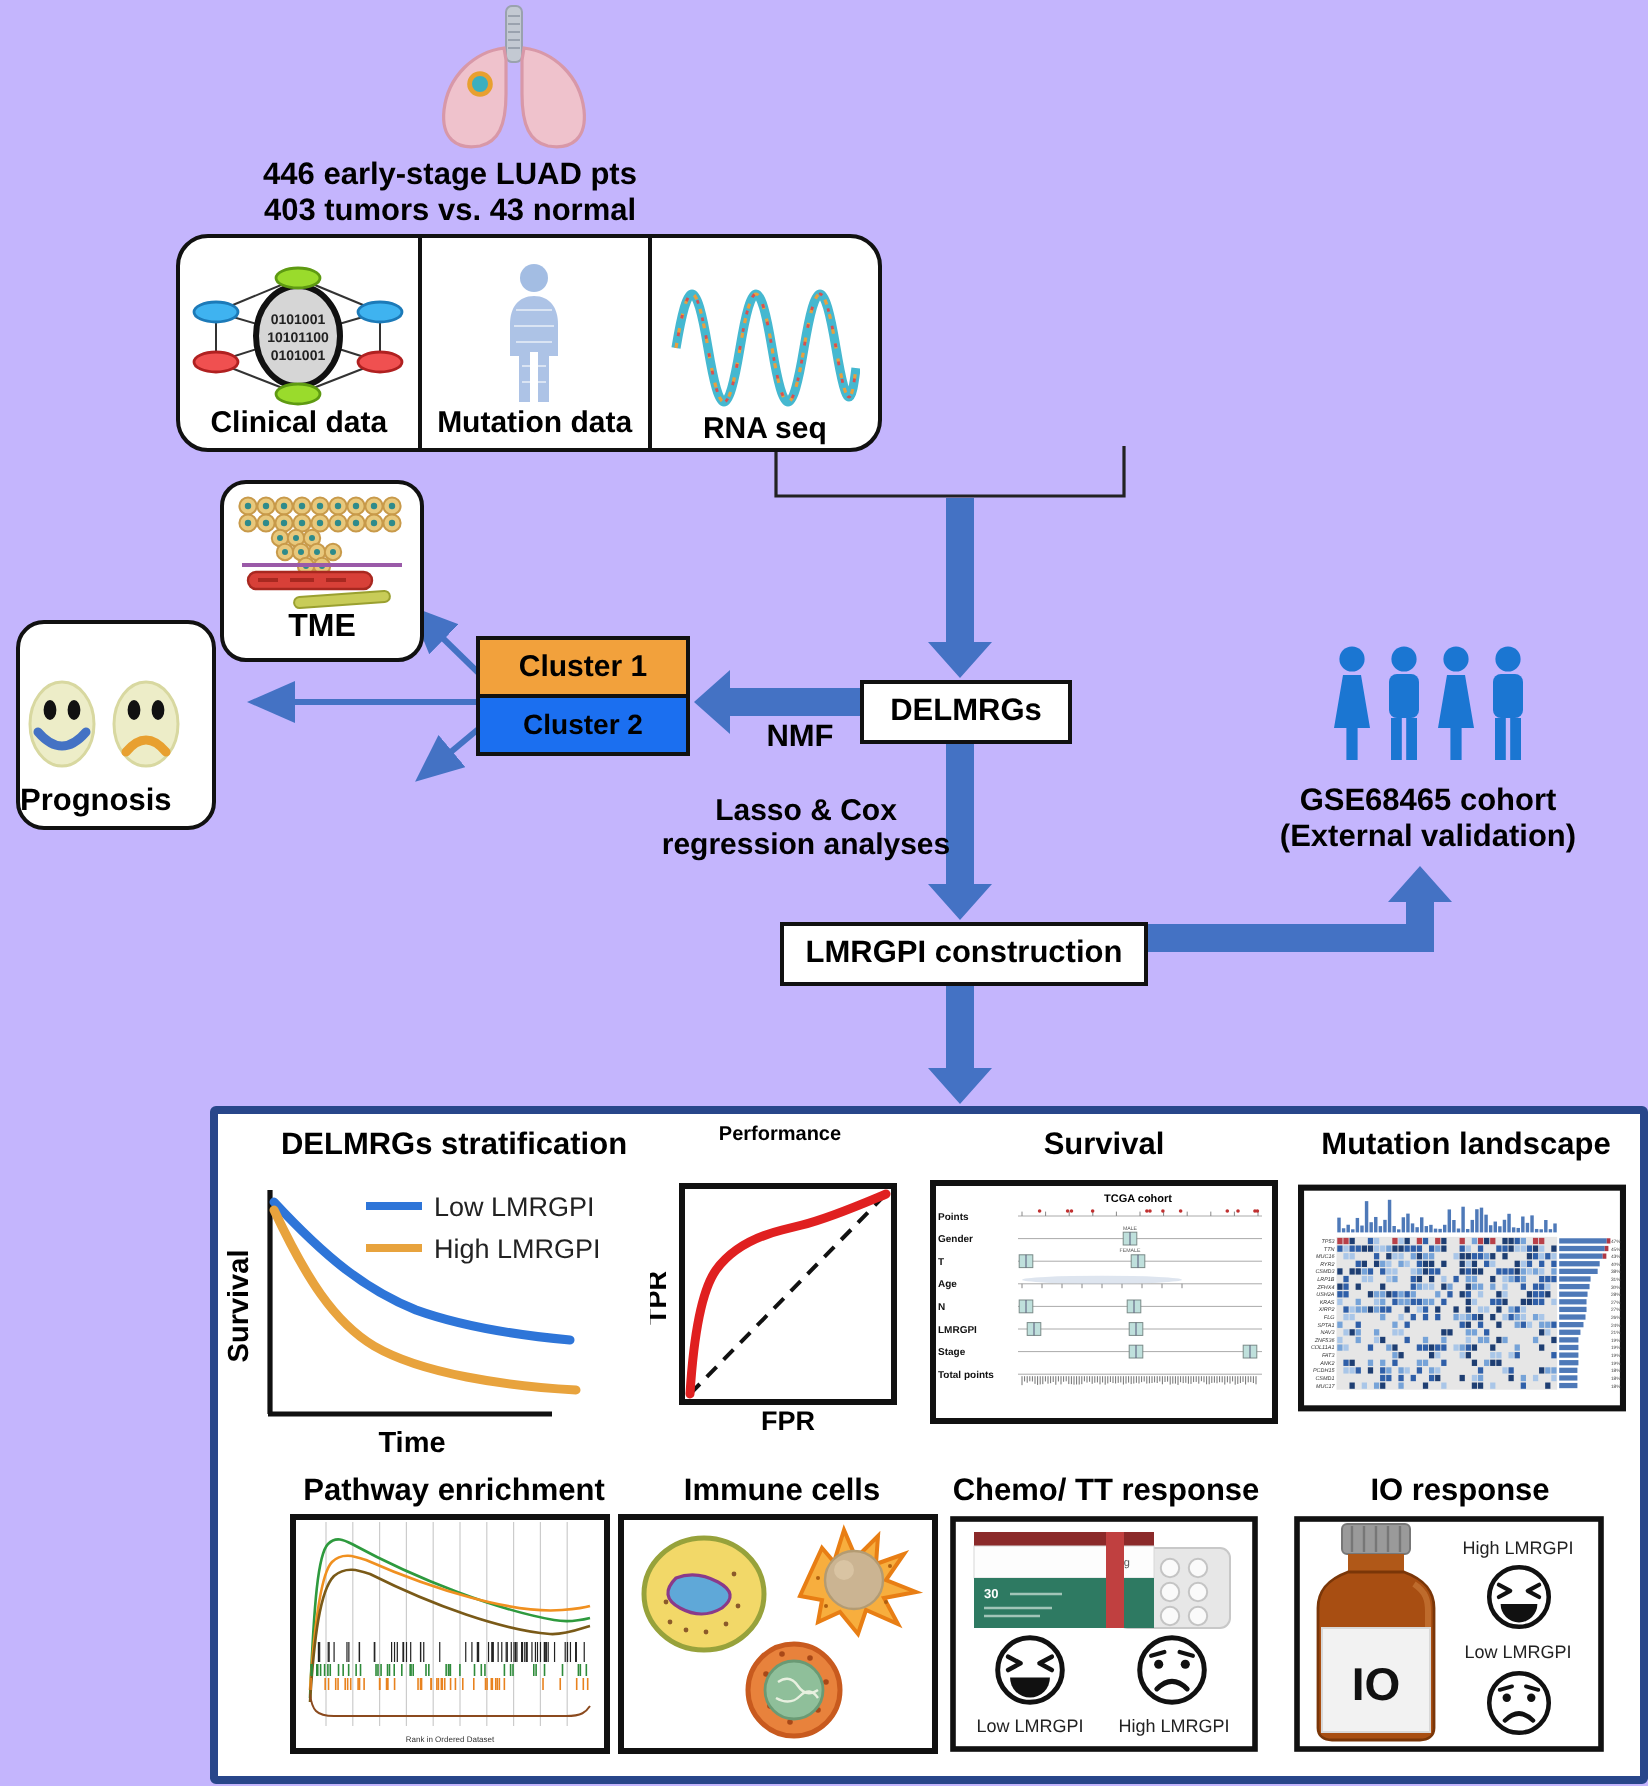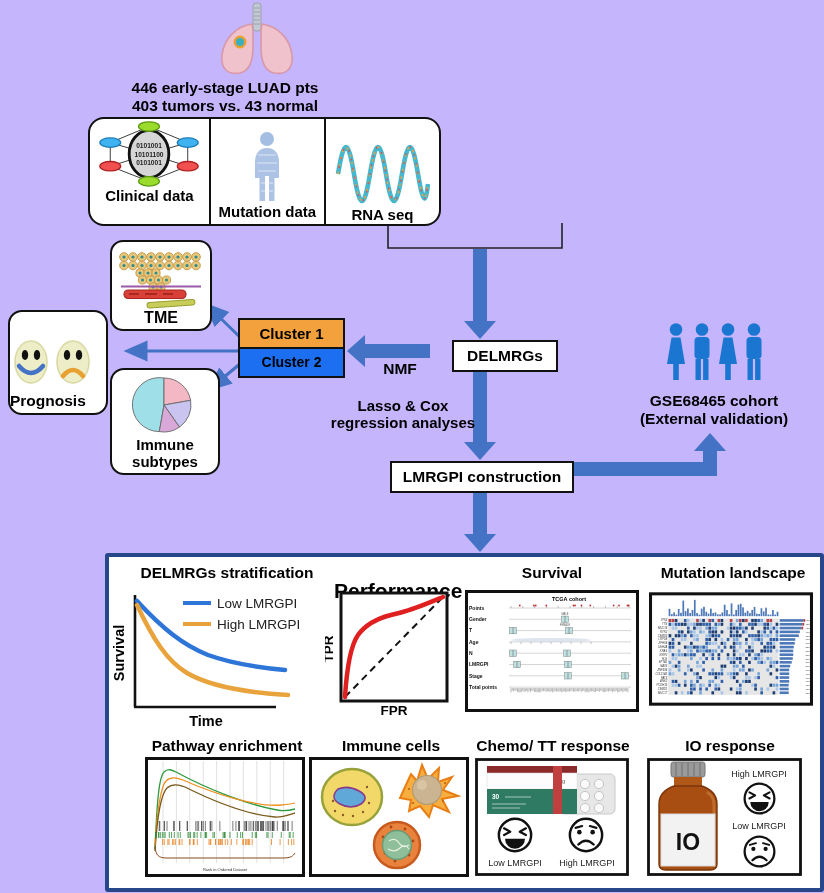--- a/index.html
+++ b/index.html
@@ -40,21 +40,21 @@
     <path d="M47,6 h6 M47,10 h6 M47,14 h6 M47,18 h6 M47,22 h6" stroke="#9AA2AE" stroke-width="1"></path>
     <path d="M45,22 C30,24 17,36 15,53 C13.5,67 21,73 33,71 C42,69 46,61 46,45 L46,28 Z" fill="#EFC2CC" stroke="#D898A8" stroke-width="1.6"></path>
     <path d="M55,22 C70,24 83,36 85,53 C86.5,67 79,73 67,71 C58,69 54,61 54,45 L54,28 Z" fill="#EFC2CC" stroke="#D898A8" stroke-width="1.6"></path>
     <circle cx="33" cy="40" r="5.2" fill="#3AAFC0" stroke="#E8A030" stroke-width="2.4"></circle>
   </svg>
 
   <div class="t" style="left:95px;top:79px;width:260px;font-size:15.5px">446 early-stage LUAD pts</div>
   <div class="t" style="left:95px;top:97px;width:260px;font-size:15.5px">403 tumors vs. 43 normal</div>
 
   <div class="box rbox z2" style="left:88px;top:117px;width:349px;height:105px;display:flex">
-    <div style="flex:1.05;border-right:2px solid #111;display:flex;flex-direction:column;align-items:center;justify-content:flex-end;padding-bottom:20px">
+    <div style="flex:1.05;border-right:2px solid #111;display:flex;flex-direction:column;align-items:center;justify-content:flex-end;padding-bottom:4px">
       <svg width="108" height="72" viewBox="0 0 108 72">
         <g stroke="#333" stroke-width="1">
           <line x1="54" y1="8" x2="13" y2="25"></line>
             <line x1="54" y1="8" x2="95" y2="25"></line>
           <line x1="13" y1="25" x2="13" y2="50"></line>
             <line x1="95" y1="25" x2="95" y2="50"></line>
           <line x1="13" y1="50" x2="54" y2="66"></line>
             <line x1="95" y1="50" x2="54" y2="66"></line>
           <line x1="13" y1="25" x2="54" y2="37"></line>
             <line x1="95" y1="25" x2="54" y2="37"></line>
@@ -86,21 +86,21 @@
       <svg width="96" height="62" viewBox="0 0 96 62">
         <path d="M4,30 C10,-6 14,-6 20,30 S30,66 36,30 S46,-6 52,30 S62,66 68,30 S78,-6 84,30 S92,56 94,40" fill="none" stroke="#45B8D0" stroke-width="4.6"></path>
         <path d="M4,30 C10,-6 14,-6 20,30 S30,66 36,30 S46,-6 52,30 S62,66 68,30 S78,-6 84,30 S92,56 94,40" fill="none" stroke="#E8A040" stroke-width="1.6" stroke-dasharray="2.5,5"></path>
         <path d="M4,30 C10,-6 14,-6 20,30 S30,66 36,30 S46,-6 52,30 S62,66 68,30 S78,-6 84,30 S92,56 94,40" fill="none" stroke="#D85050" stroke-width="1.4" stroke-dasharray="1.8,7.2" stroke-dashoffset="3"></path>
       </svg>
       <div class="collabel">RNA seq</div>
     </div>
   </div>
 
 
-  <div class="box z2" style="left:110px;top:240px;width:98px;height:85px;border-radius:13px;display:flex;flex-direction:column;align-items:center;justify-content:flex-end;padding-bottom:2px">
+  <div class="box z2" style="left:110px;top:240px;width:98px;height:85px;border-radius:13px;display:flex;flex-direction:column;align-items:center;justify-content:center;padding-bottom:2px">
     <svg width="88" height="58" viewBox="0 0 88 58">
       <g>
         <g id="tme-cells">
             <circle cx="7" cy="6" r="4.3" fill="#E8C87C" stroke="#C89A4A" stroke-width="1"></circle>
             <circle cx="7" cy="6" r="1.6" fill="#2E8B8B"></circle>
             <circle cx="7" cy="14.5" r="4.3" fill="#E8C87C" stroke="#C89A4A" stroke-width="1"></circle>
             <circle cx="7" cy="14.5" r="1.6" fill="#2E8B8B"></circle>
             <circle cx="16" cy="6" r="4.3" fill="#E8C87C" stroke="#C89A4A" stroke-width="1"></circle>
             <circle cx="16" cy="6" r="1.6" fill="#2E8B8B"></circle>
             <circle cx="16" cy="14.5" r="4.3" fill="#E8C87C" stroke="#C89A4A" stroke-width="1"></circle>
@@ -168,37 +168,27 @@
       <ellipse cx="15" cy="19" rx="3.2" ry="5" fill="#111"></ellipse>
         <ellipse cx="27" cy="19" rx="3.2" ry="5" fill="#111"></ellipse>
       <ellipse cx="57" cy="19" rx="3.2" ry="5" fill="#111"></ellipse>
         <ellipse cx="69" cy="19" rx="3.2" ry="5" fill="#111"></ellipse>
       <path d="M9,30 Q21,44 33,30" fill="none" stroke="#4472C4" stroke-width="4.5" stroke-linecap="round"></path>
       <path d="M53,40 Q63,28 73,40" fill="none" stroke="#E8A030" stroke-width="4.5" stroke-linecap="round"></path>
     </svg>
     <div class="collabel" style="font-size:15.5px">Prognosis</div>
   </div>
 
-  <div class="box z2" style="left:110px;top:368px;width:106px;height:100px;border-radius:14px;display:flex;flex-direction:column;align-items:center;justify-content:flex-end;padding-bottom:3px">
-    <svg width="82" height="62" viewBox="0 0 82 62">
-      <path d="M40,31 L40,4 A27,27 0 1 0 35.3,57.6 Z" fill="#9FE0E8" stroke="#666" stroke-width="0.9"></path>
-      <path d="M40,31 L40,4 A27,27 0 0 1 66.6,26.3 Z" fill="#F4B8C4" stroke="#666" stroke-width="0.9"></path>
-      <path d="M40,31 L66.6,26.3 A27,27 0 0 1 55.5,53.1 Z" fill="#C9C4F0" stroke="#666" stroke-width="0.9"></path>
-      <path d="M40,31 L55.5,53.1 A27,27 0 0 1 35.3,57.6 Z" fill="#D8A8D8" stroke="#666" stroke-width="0.9"></path>
-    </svg>
-    <div class="collabel" style="font-size:15px">Immune</div>
-    <div class="collabel" style="font-size:15px">subtypes</div>
-  </div>
 
   <div class="abs z2" style="left:238px;top:318px">
     <div class="t" style="position:static;display:flex;align-items:center;justify-content:center;width:103px;height:27px;background:#F2A13C;border:2.5px solid #111;font-size:15px">Cluster 1</div>
     <div class="t" style="position:static;display:flex;align-items:center;justify-content:center;width:103px;height:27px;background:#1B6FF0;border:2.5px solid #111;border-top:none;font-size:14px">Cluster 2</div>
   </div>
 
-  <div class="box z2" style="left:452px;top:340px;width:102px;height:28px;display:flex;align-items:center;justify-content:center">
+  <div class="box z2" style="left:430px;top:340px;width:102px;height:28px;display:flex;align-items:center;justify-content:center">
     <span class="collabel" style="font-size:15.5px">DELMRGs</span>
   </div>
   <div class="t z2" style="left:372px;top:360px;width:56px;font-size:15.5px">NMF</div>
 
   <div class="t z2" style="left:320px;top:397px;width:166px;font-size:15px">Lasso &amp; Cox</div>
   <div class="t z2" style="left:310px;top:414px;width:186px;font-size:15px">regression analyses</div>
 
   <div class="box z2" style="left:390px;top:461px;width:180px;height:28px;display:flex;align-items:center;justify-content:center">
     <span class="collabel" style="font-size:15.5px">LMRGPI construction</span>
   </div>
@@ -233,21 +223,21 @@
       <path d="M26,14 C52,42 72,58 97,68 C122,77 152,81 174,83" fill="none" stroke="#2E75D8" stroke-width="4.5" stroke-linecap="round"></path>
       <path d="M26,18 C42,52 56,74 76,86 C100,100 142,106 177,108" fill="none" stroke="#E8A33D" stroke-width="4.5" stroke-linecap="round"></path>
       <line x1="72" y1="16" x2="100" y2="16" stroke="#2E75D8" stroke-width="4"></line>
       <text x="106" y="21" font-size="13.5" fill="#222">Low LMRGPI</text>
       <line x1="72" y1="37" x2="100" y2="37" stroke="#E8A33D" stroke-width="4"></line>
       <text x="106" y="42" font-size="13.5" fill="#222">High LMRGPI</text>
       <text x="13" y="66" font-size="14.5" font-weight="700" text-anchor="middle" transform="rotate(-90 13 66)">Survival</text>
       <text x="95" y="139" font-size="14.5" font-weight="700" text-anchor="middle">Time</text>
     </svg>
 
-    <div class="t" style="left:225px;top:22px;width:112px;font-size:21px">Performance</div>
+    <div class="t" style="left:225px;top:5px;width:112px;font-size:10px">Performance</div>
     <svg class="abs" width="124" height="128" viewBox="0 0 124 128" style="left:216px;top:34px">
       <rect x="16" y="2" width="106" height="108" fill="#fff" stroke="#111" stroke-width="3"></rect>
       <line x1="20" y1="106" x2="118" y2="6" stroke="#111" stroke-width="2" stroke-dasharray="7,5"></line>
       <path d="M20,106 C22,74 26,54 33,44 C41,33 54,27 66,24 L76,21.5 C90,18 106,11 118,6" fill="none" stroke="#E02020" stroke-width="4.5" stroke-linecap="round"></path>
       <text x="8" y="58" font-size="13.5" font-weight="700" text-anchor="middle" transform="rotate(-90 8 58)">TPR</text>
       <text x="69" y="124" font-size="13.5" font-weight="700" text-anchor="middle">FPR</text>
     </svg>
 
     <div class="t" style="left:358px;top:7px;width:170px;font-size:15.5px">Survival</div>
     <svg class="abs" id="nomo-svg" width="174" height="122" viewBox="0 0 174 122" style="left:356px;top:33px">

